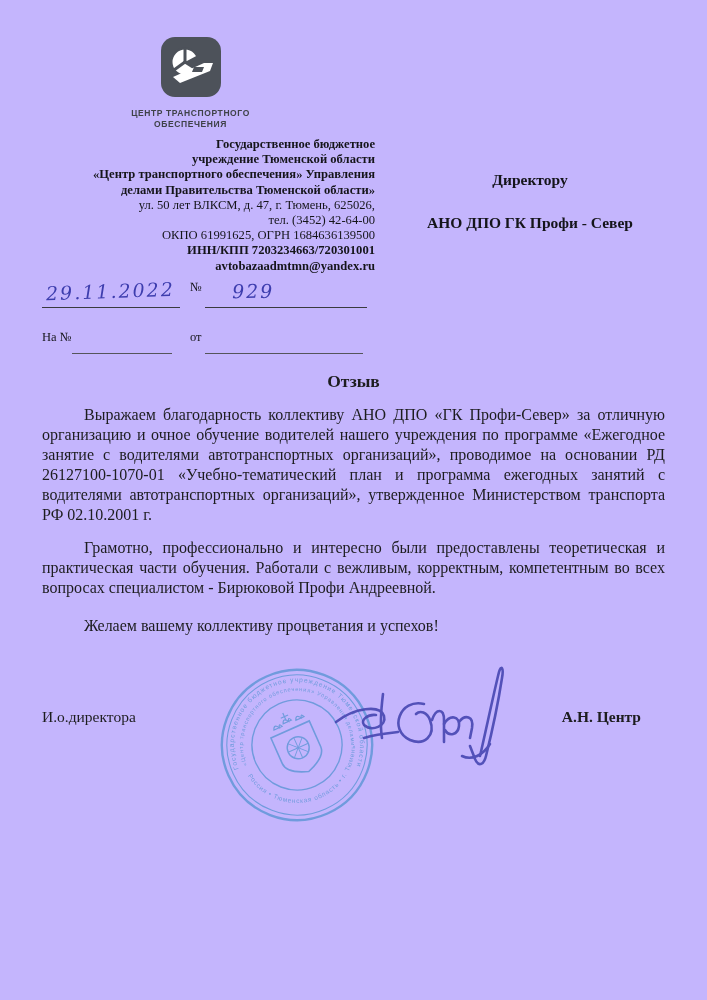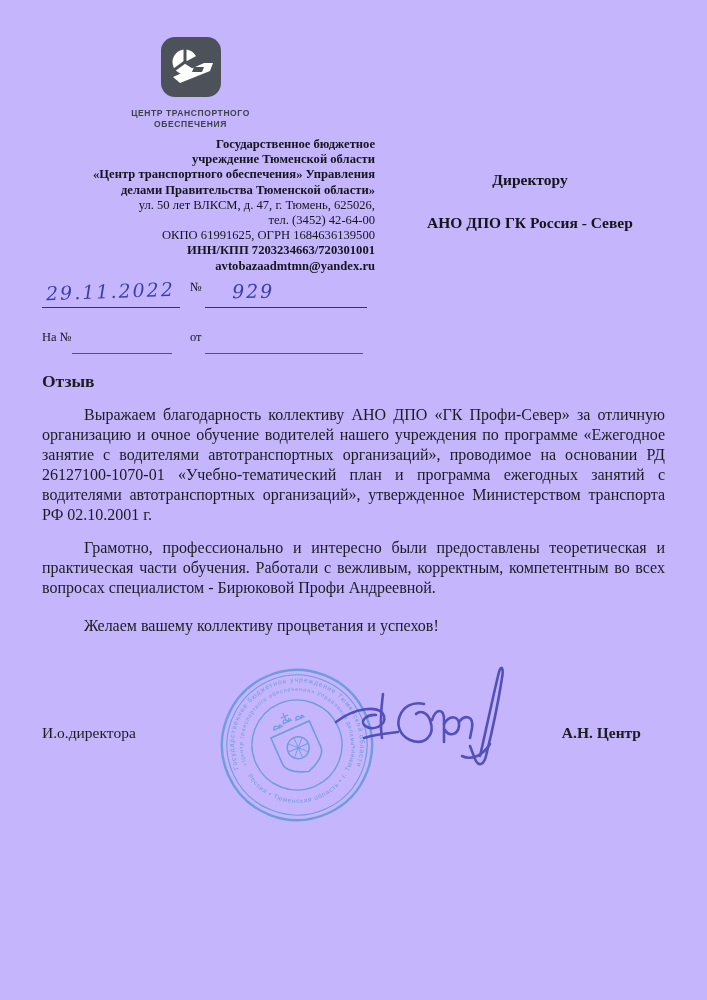--- a/index.html
+++ b/index.html
@@ -56,32 +56,32 @@
   .ref-number { position: absolute; left: 190px; top: 0; transform: rotate(-1deg); }
   .ref-line-1 { position: absolute; left: 0; top: 27px; width: 138px; border-bottom: 1.4px solid #3a3a3e; }
   .ref-line-2 { position: absolute; left: 163px; top: 27px; width: 162px; border-bottom: 1.4px solid #3a3a3e; }
   .ref-reply-label { position: absolute; left: 0; top: 50px; color: #15151a; }
   .ref-from-label { position: absolute; left: 148px; top: 50px; color: #15151a; }
   .ref-line-3 { position: absolute; left: 30px; top: 73px; width: 100px; border-bottom: 1.2px solid #55555a; }
   .ref-line-4 { position: absolute; left: 163px; top: 73px; width: 158px; border-bottom: 1.2px solid #55555a; }
 
   
   .doc-body { position: absolute; left: 42px; top: 371px; width: 623px; }
-  .doc-title { font-weight: bold; font-size: 17.5px; margin-bottom: 13px; }
+  .doc-title { text-align: center; font-weight: bold; font-size: 17.5px; margin-bottom: 13px; }
   .doc-body p {
     font-size: 16px; line-height: 20px;
     text-align: justify; text-indent: 42px;
   }
   .doc-body p.p1 { margin-bottom: 13px; }
   .doc-body p.p2 { margin-bottom: 18px; }
 
   
   .sig-row {
     position: absolute; left: 42px; top: 708px; width: 623px;
-    display: flex; justify-content: space-between; font-size: 15.5px; margin-top: 16px;
+    display: flex; justify-content: space-between; font-size: 15.5px;
   }
   .sig-name { font-weight: bold; padding-right: 24px; }
 
   
   .stamp { position: absolute; left: 216px; top: 664px; width: 162px; height: 162px; opacity: 0.82; transform: rotate(-24deg); }
   .signature-svg { position: absolute; left: 328px; top: 658px; width: 190px; height: 145px; }
 </style>
 </head>
 <body>
 
@@ -114,21 +114,21 @@
     <div class="b">делами Правительства Тюменской области»</div>
     <div>ул. 50 лет ВЛКСМ, д. 47, г. Тюмень, 625026,</div>
     <div>тел. (3452) 42-64-00</div>
     <div>ОКПО 61991625, ОГРН 1684636139500</div>
     <div class="b">ИНН/КПП 7203234663/720301001</div>
     <div class="b">avtobazaadmtmn@yandex.ru</div>
   </div>
 
   <div class="addressee">
     <div>Директору</div>
-    <div>АНО ДПО ГК Россия - Север</div>
+    <div>АНО ДПО ГК Профи - Север</div>
   </div>
 
   <div class="ref-block">
     <span class="hand ref-date">29.11.2022</span>
     <span class="ref-num-label">№</span>
     <span class="hand ref-number">929</span>
     <div class="ref-line-1"></div>
     <div class="ref-line-2"></div>
     <span class="ref-reply-label">На №</span>
     <span class="ref-from-label">от</span>

